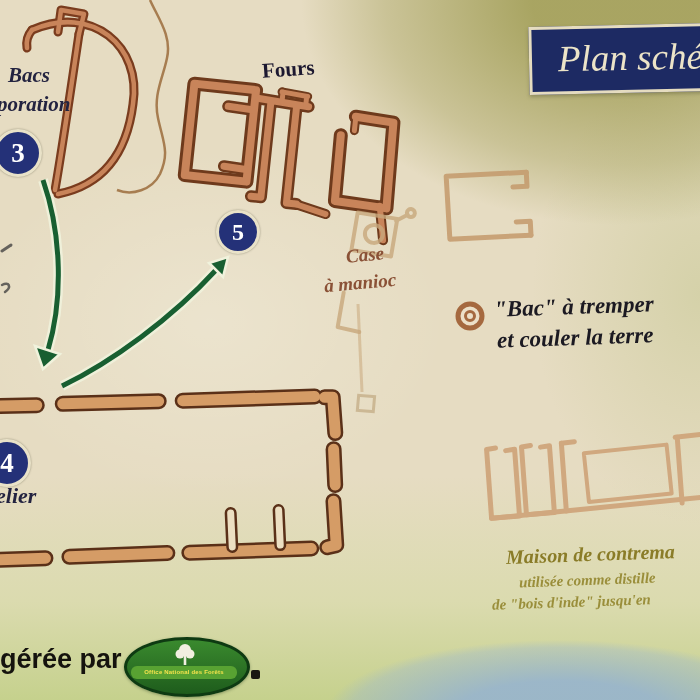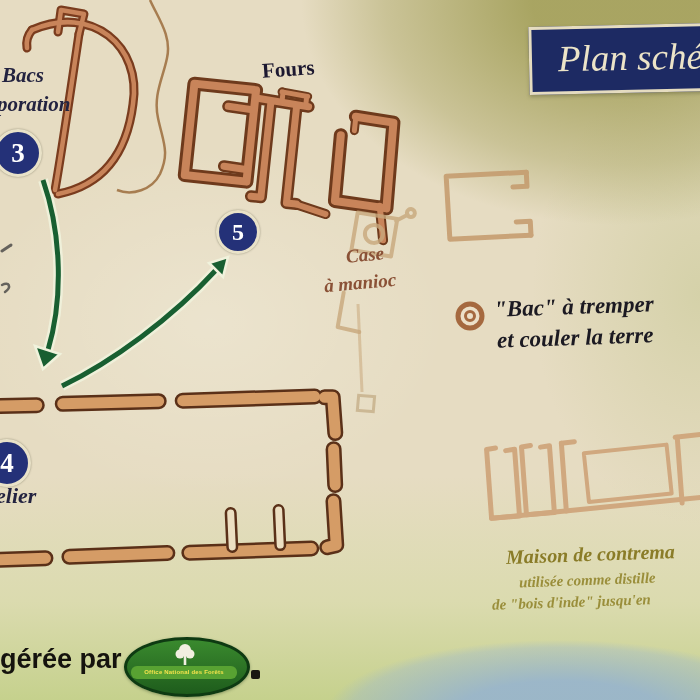--- a/index.html
+++ b/index.html
@@ -33,21 +33,21 @@
   #badge5{left:216px;top:210px;width:38px;height:38px;font-size:24px;line-height:38px;}
   #banner{
     position:absolute;z-index:6;left:529px;top:25px;width:180px;height:62px;
     background:#1d2a63;border:3px solid #e5dcc0;transform:rotate(-1.2deg);
     box-shadow:0 2px 4px rgba(70,70,40,0.35);
   }
   #banner .t{
     color:#ece4c8;font-style:italic;font-size:37px;line-height:60px;
     padding-left:26px;font-family:"Liberation Serif", serif;
   }
-  #bacs1{left:2px;top:63px;font-size:21px;font-style:italic;color:#232340;}
+  #bacs1{left:8px;top:63px;font-size:21px;font-style:italic;color:#232340;}
   #bacs2{left:-3px;top:92px;font-size:21px;font-style:italic;color:#232340;}
   #fourslbl{left:262px;top:57px;font-size:21px;transform:rotate(-4deg);color:#1c1830;}
   #case1{left:346px;top:244px;font-size:19px;font-style:italic;font-weight:bold;color:#8a5136;transform:rotate(-5deg);}
   #case2{left:324px;top:272px;font-size:19px;font-style:italic;font-weight:bold;color:#8a5136;transform:rotate(-5deg);}
   #bac1{left:494px;top:294px;font-size:23px;font-style:italic;color:#1c1a22;transform:rotate(-2deg);}
   #bac2{left:497px;top:325px;font-size:23px;font-style:italic;color:#1c1a22;transform:rotate(-2deg);}
   #atelierlbl{left:-4px;top:483px;font-size:22px;font-style:italic;color:#232340;}
   #maison1{left:506px;top:543px;font-size:20px;font-style:italic;font-weight:bold;color:#8a7c28;transform:rotate(-2deg);}
   #maison2{left:519px;top:572px;font-size:15px;font-style:italic;font-weight:bold;color:#93862e;transform:rotate(-2deg);opacity:.9;}
   #maison3{left:492px;top:594px;font-size:15px;font-style:italic;font-weight:bold;color:#93862e;transform:rotate(-2deg);opacity:.9;}

